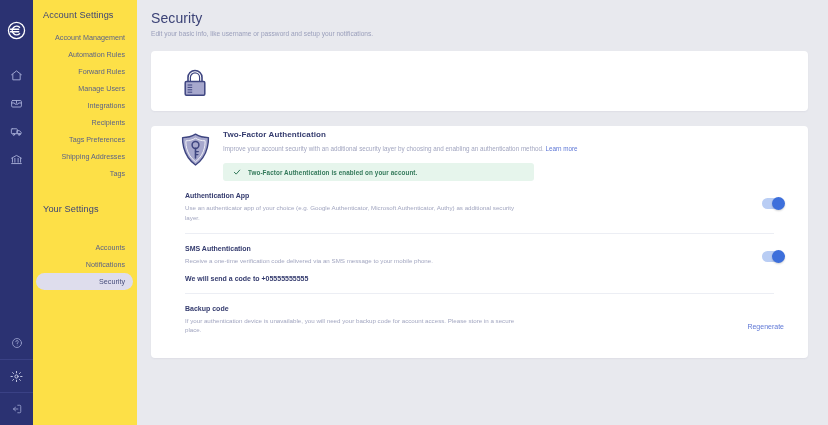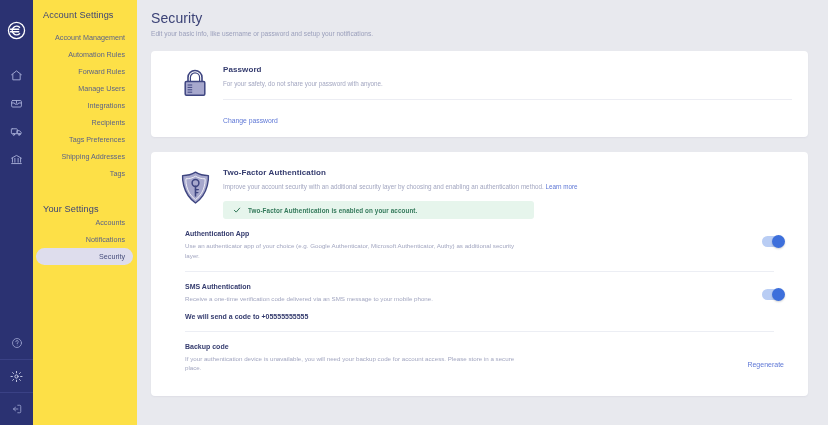--- a/index.html
+++ b/index.html
@@ -44,21 +44,21 @@
     font-size: 7.2px;
   }
   .sidenav-title {
     font-size: 9.2px;
     color: #3d4475;
     font-weight: 400;
     padding: 0 0 0 10px;
     margin-bottom: 9px;
     letter-spacing: .1px;
   }
-  .sidenav-title.second { margin-top: 22px; margin-bottom: 0; }
+  .sidenav-title.second { margin-top: 22px; margin-bottom: 25px; }
   .sidenav-item {
     display: block;
     padding: 4px 8px 4px 10px;
     margin: 0 4px 0 3px;
     color: #5c6387;
     font-size: 7.2px;
     line-height: 9px;
     border-radius: 10px;
     cursor: pointer;
     white-space: nowrap;
@@ -96,21 +96,21 @@
   
   .pw-card { display: flex; padding: 12px 16px 10px 16px; }
   .pw-icon { flex: 0 0 56px; display: flex; align-items: flex-start; justify-content: center; padding-top: 4px; }
   .pw-body { flex: 1 1 auto; padding-top: 2px; }
   .sec-title { font-size: 8px; color: #343b6e; font-weight: 700; margin-bottom: 5px; letter-spacing: .1px;}
   .sec-desc { font-size: 6.3px; color: #a2a6c0; line-height: 10px; }
   .rule { height: 1px; background: #ecedf3; margin: 10px 0 9px 0; }
   .link { font-size: 6.8px; color: #5f78d6; cursor: pointer; }
 
   
-  .tfa-card { padding: 16px 16px 12px 16px; }
+  .tfa-card { padding: 4px 16px 12px 16px; }
   .tfa-head { display: flex; }
   .tfa-icon { flex: 0 0 56px; display: flex; align-items: flex-start; justify-content: center; padding-top: 2px;}
   .tfa-head-body { flex: 1 1 auto; }
   .learn { color: #5f78d6; cursor: pointer; }
   .banner {
     margin-top: 9px;
     background: #e6f5ec;
     border-radius: 3px;
     padding: 5px 10px;
     display: flex; align-items: center; gap: 7px;
@@ -241,26 +241,20 @@
 
     <section class="card pw-card">
       <div class="pw-icon">
         <svg width="30" height="34" viewBox="0 0 30 34">
           <path d="M8 15V10.5a7 7 0 0 1 14 0V15" fill="none" stroke="#3e4580" stroke-width="1.6"></path>
           <path d="M10.4 15V10.5a4.6 4.6 0 0 1 9.2 0V15" fill="none" stroke="#3e4580" stroke-width="1.2"></path>
           <rect x="5.2" y="14.6" width="19.6" height="13.6" rx="1.2" fill="#a7a8cd" stroke="#3e4580" stroke-width="1.5"></rect>
           <path d="M7.6 18h4.6M7.6 20.4h4.6M7.6 22.8h4.6M7.6 25.2h4.6" stroke="#3e4580" stroke-width="1"></path>
         </svg>
       </div>
-      <div class="pw-body">
-        <div class="sec-title">Password</div>
-        <div class="sec-desc">For your safety, do not share your password with anyone.</div>
-        <div class="rule"></div>
-        <span class="link">Change password</span>
-      </div>
     </section>
 
     <section class="card tfa-card">
       <div class="tfa-head">
         <div class="tfa-icon">
           <svg width="33" height="36" viewBox="0 0 33 36">
             <path d="M16.5 2.2C12.6 4.6 8 5.6 3.6 5.6c0 0-1.3 17.4 12.9 27.4C30.7 23 29.4 5.6 29.4 5.6c-4.4 0-9-1-12.9-3.4z" fill="#a7a8cd" stroke="#3e4580" stroke-width="1.4" stroke-linejoin="round"></path>
             <path d="M16.5 6.2C13.6 8 10.2 8.8 6.9 8.8c0 0-1 13.3 9.6 20.9C27.1 22.1 26.1 8.8 26.1 8.8c-3.3 0-6.7-.8-9.6-2.6z" fill="none" stroke="#ffffff" stroke-width="1" opacity=".8"></path>
             <circle cx="16.5" cy="13" r="3.4" fill="none" stroke="#3e4580" stroke-width="1.5"></circle>
             <path d="M16.5 16.4v9.6" stroke="#3e4580" stroke-width="1.6" stroke-linecap="round"></path>

